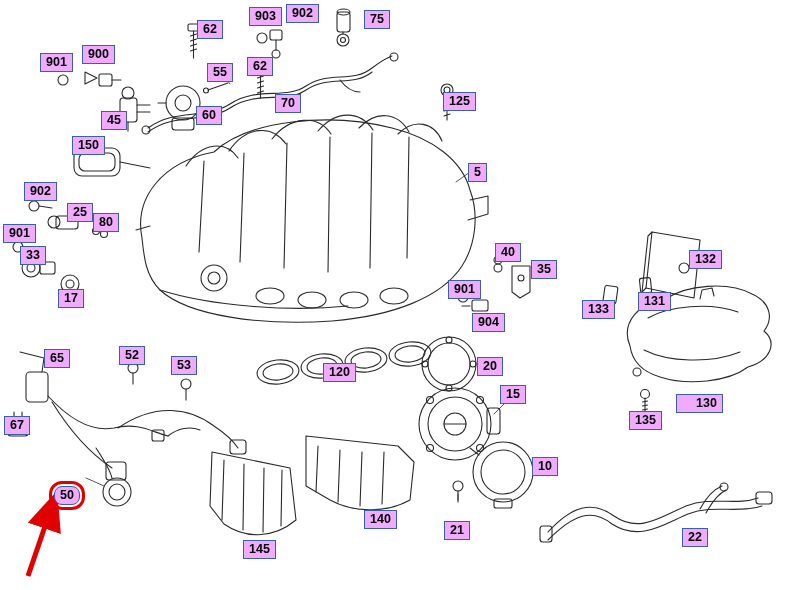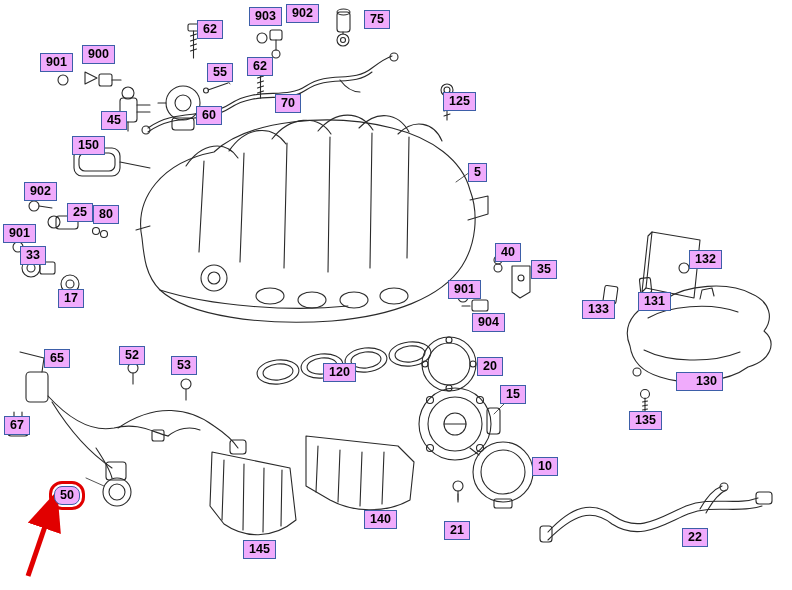--- a/index.html
+++ b/index.html
@@ -338,21 +338,21 @@
   </div>
       <div class="plabel" style="left: 468px; top: 163px; border-color: rgb(61, 95, 168);">
     <span>5</span>
   </div>
       <div class="plabel" style="left: 24px; top: 182px; border-color: rgb(61, 95, 168);">
     <span>902</span>
   </div>
       <div class="plabel" style="left: 67px; top: 203px; border-color: rgb(61, 95, 168);">
     <span>25</span>
   </div>
-      <div class="plabel" style="left: 93px; top: 205px; border-color: rgb(61, 95, 168);">
+      <div class="plabel" style="left: 93px; top: 213px; border-color: rgb(61, 95, 168);">
     <span>80</span>
   </div>
       <div class="plabel" style="left: 3px; top: 224px; border-color: rgb(61, 95, 168);">
     <span>901</span>
   </div>
       <div class="plabel" style="left: 20px; top: 246px; border-color: rgb(61, 95, 168);">
     <span>33</span>
   </div>
       <div class="plabel" style="left: 495px; top: 243px; border-color: rgb(61, 95, 168);">
     <span>40</span>
@@ -389,21 +389,21 @@
   </div>
       <div class="plabel" style="left: 323px; top: 363px; border-color: rgb(61, 95, 168);">
     <span>120</span>
   </div>
       <div class="plabel" style="left: 477px; top: 357px; border-color: rgb(61, 95, 168);">
     <span>20</span>
   </div>
       <div class="plabel" style="left: 500px; top: 385px; border-color: rgb(61, 95, 168);">
     <span>15</span>
   </div>
-      <div class="plabel" style="left: 676px; top: 372px; border-color: rgb(61, 95, 168); padding-left: 19px;">
+      <div class="plabel" style="left: 676px; top: 394px; border-color: rgb(61, 95, 168); padding-left: 19px;">
     <span>130</span>
   </div>
       <div class="plabel" style="left: 4px; top: 416px; border-color: rgb(61, 95, 168);">
     <span>67</span>
   </div>
       <div class="plabel" style="left: 629px; top: 411px; border-color: rgb(61, 95, 168);">
     <span>135</span>
   </div>
       <div class="plabel" style="left: 532px; top: 457px; border-color: rgb(61, 95, 168);">
     <span>10</span>

